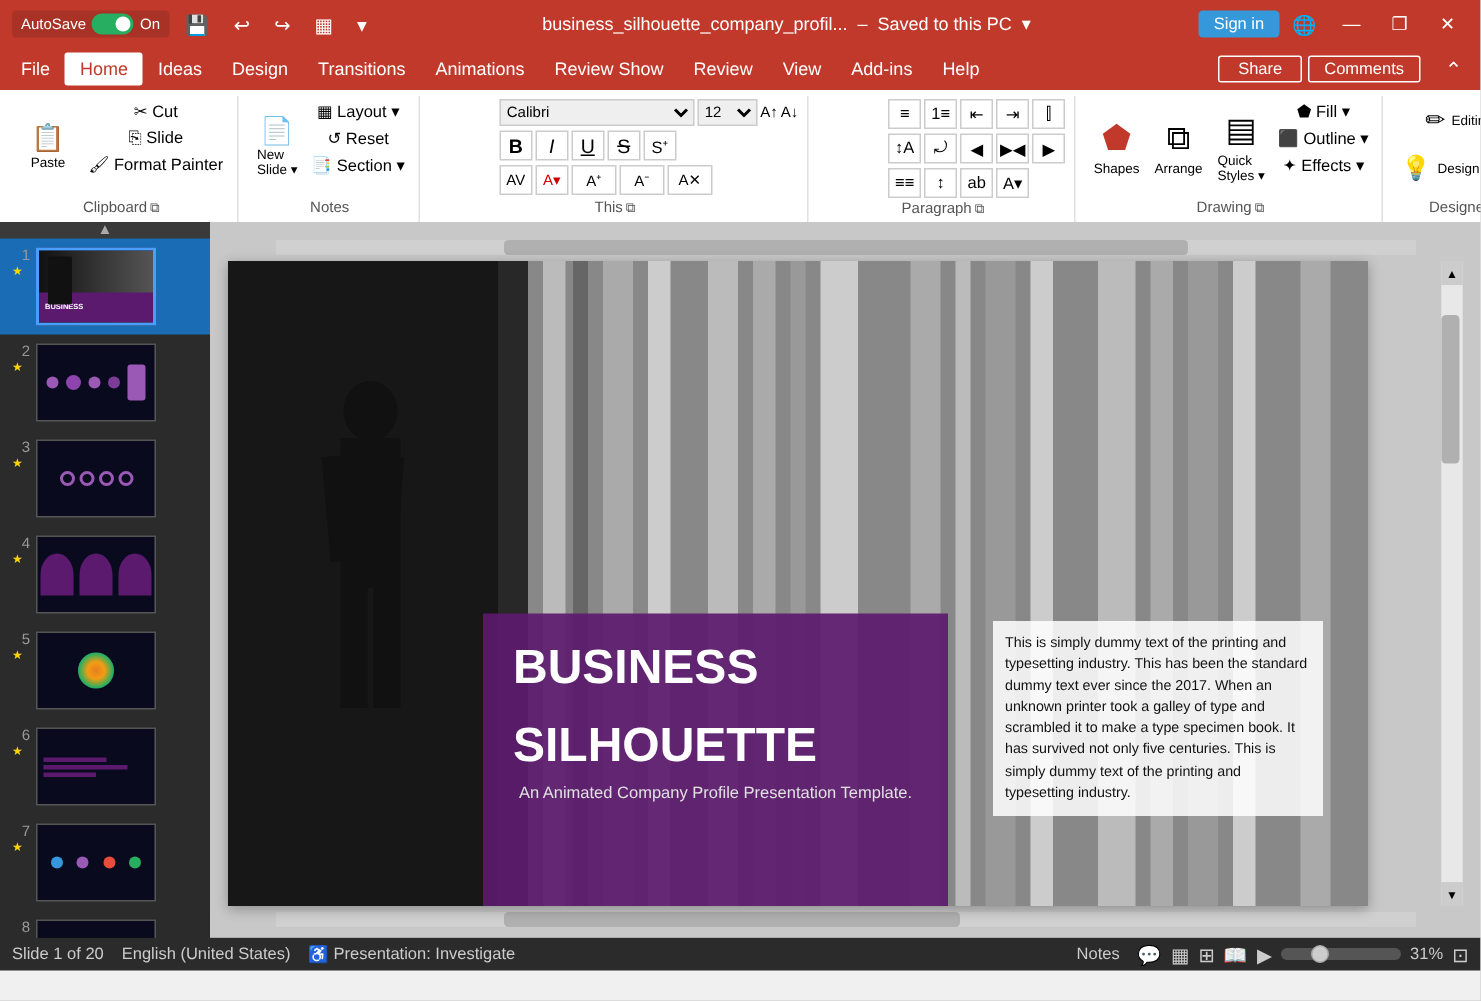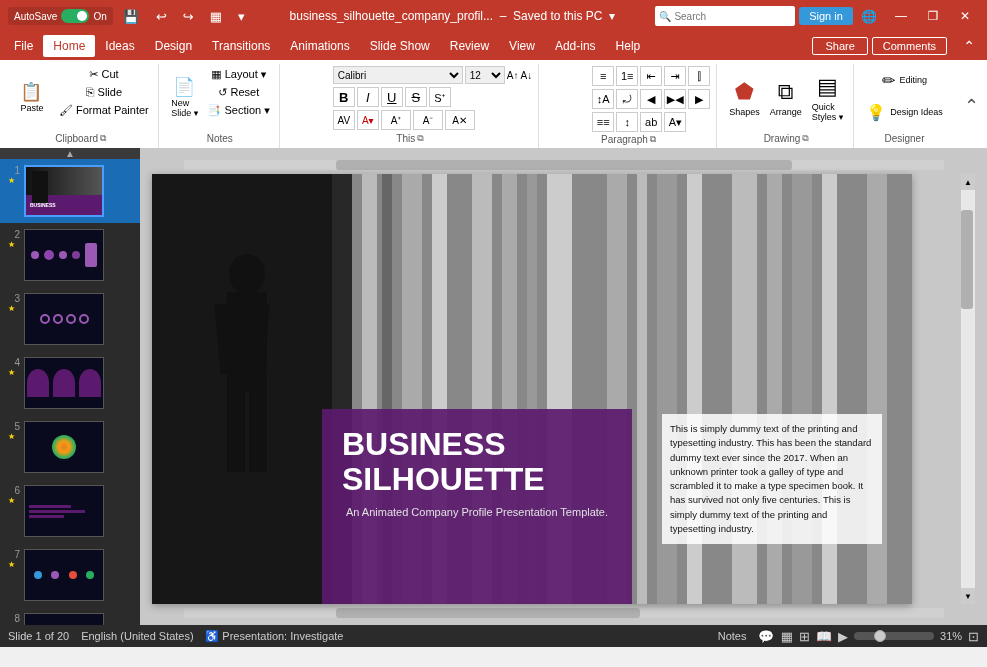--- a/index.html
+++ b/index.html
@@ -170,37 +170,36 @@
     <button class="title-btn">▦</button>
     <button class="title-btn">▾</button>
   </div>
   <div id="window-title">
     <span>business_silhouette_company_profil...</span>
     &nbsp;–&nbsp;
     <span>Saved to this PC</span>
     &nbsp;▾
   </div>
   <div id="title-bar-right">
-    <input type="text" style="height: 20px; width: 140px; font-size: 10px; padding: 0px 4px; border-radius: 2px; border: none;" placeholder="🔍 Search">
     <button id="signin-btn">Sign in</button>
     <button class="title-btn">🌐</button>
     <div class="win-ctrl">—</div>
     <div class="win-ctrl">❐</div>
     <div class="win-ctrl" id="close-btn">✕</div>
   </div>
 </div>
 
 <div id="menu-bar">
   <div class="menu-item">File</div>
   <div class="menu-item active">Home</div>
   <div class="menu-item">Ideas</div>
   <div class="menu-item">Design</div>
   <div class="menu-item">Transitions</div>
   <div class="menu-item">Animations</div>
-  <div class="menu-item">Slide Show</div>
+  <div class="menu-item">Review Show</div>
   <div class="menu-item">Review</div>
   <div class="menu-item">View</div>
   <div class="menu-item">Add-ins</div>
   <div class="menu-item">Help</div>
   <div style="flex:1"></div>
   <div style="display:flex;align-items:center;gap:4px;margin-right:8px;">
     <button style="background:#c0392b;border:1px solid white;color:white;padding:2px 12px;font-size:11px;cursor:pointer;border-radius:2px;">Share</button>
     <button style="background:transparent;border:1px solid white;color:white;padding:2px 10px;font-size:11px;cursor:pointer;border-radius:2px;">Comments</button>
   </div>
   <div class="win-ctrl" style="color:white;font-size:14px;">⌃</div>
@@ -309,20 +308,25 @@
         <span style="font-size:22px;color:#c0392b;">⬟</span>
         <span class="tb-btn-label">Shapes</span>
       </div>
       <div class="tb-btn" style="height:64px;">
         <span style="font-size:22px;">⧉</span>
         <span class="tb-btn-label">Arrange</span>
       </div>
       <div class="tb-btn" style="height:64px;">
         <span style="font-size:22px;">▤</span>
         <span class="tb-btn-label">Quick<br>Styles ▾</span>
+      </div>
+      <div class="tb-col">
+        <div class="tb-btn tb-btn-small">⬟ Fill ▾</div>
+        <div class="tb-btn tb-btn-small">⬛ Outline ▾</div>
+        <div class="tb-btn tb-btn-small">✦ Effects ▾</div>
       </div>
     </div>
     <div class="tb-group-label">
       <span>Drawing</span>
       <span style="cursor:pointer;font-size:9px;">⧉</span>
     </div>
   </div>
 
   <div class="tb-group" style="border-right:none;">
     <div class="tb-group-content">
@@ -513,21 +517,21 @@
               <rect x="65" y="130" width="18" height="70" fill="#111" transform="rotate(-5,74,160)"></rect>
               <rect x="97" y="130" width="18" height="70" fill="#111" transform="rotate(5,106,160)"></rect>
               <rect x="75" y="218" width="18" height="80" fill="#111"></rect>
               <rect x="97" y="218" width="18" height="80" fill="#111"></rect>
             </svg>
           </div>
 
           <div id="slide-title-box">
             <div id="slide-title">
               <span style="display:block;">BUSINESS</span>
-              <span style="display:block;">SILHOUETTE</span>
+              <span style="display:block;margin-top:17px;">SILHOUETTE</span>
             </div>
             <div id="slide-subtitle">An Animated Company Profile Presentation Template.</div>
           </div>
 
           <div id="slide-text-box">
             <div id="slide-text-content">This is simply dummy text of the printing and typesetting industry. This has been the standard dummy text ever since the 2017. When an unknown printer took a galley of type and scrambled it to make a type specimen book. It has survived not only five centuries. This is simply dummy text of the printing and typesetting industry.</div>
           </div>
         </div>
       </div>
 

